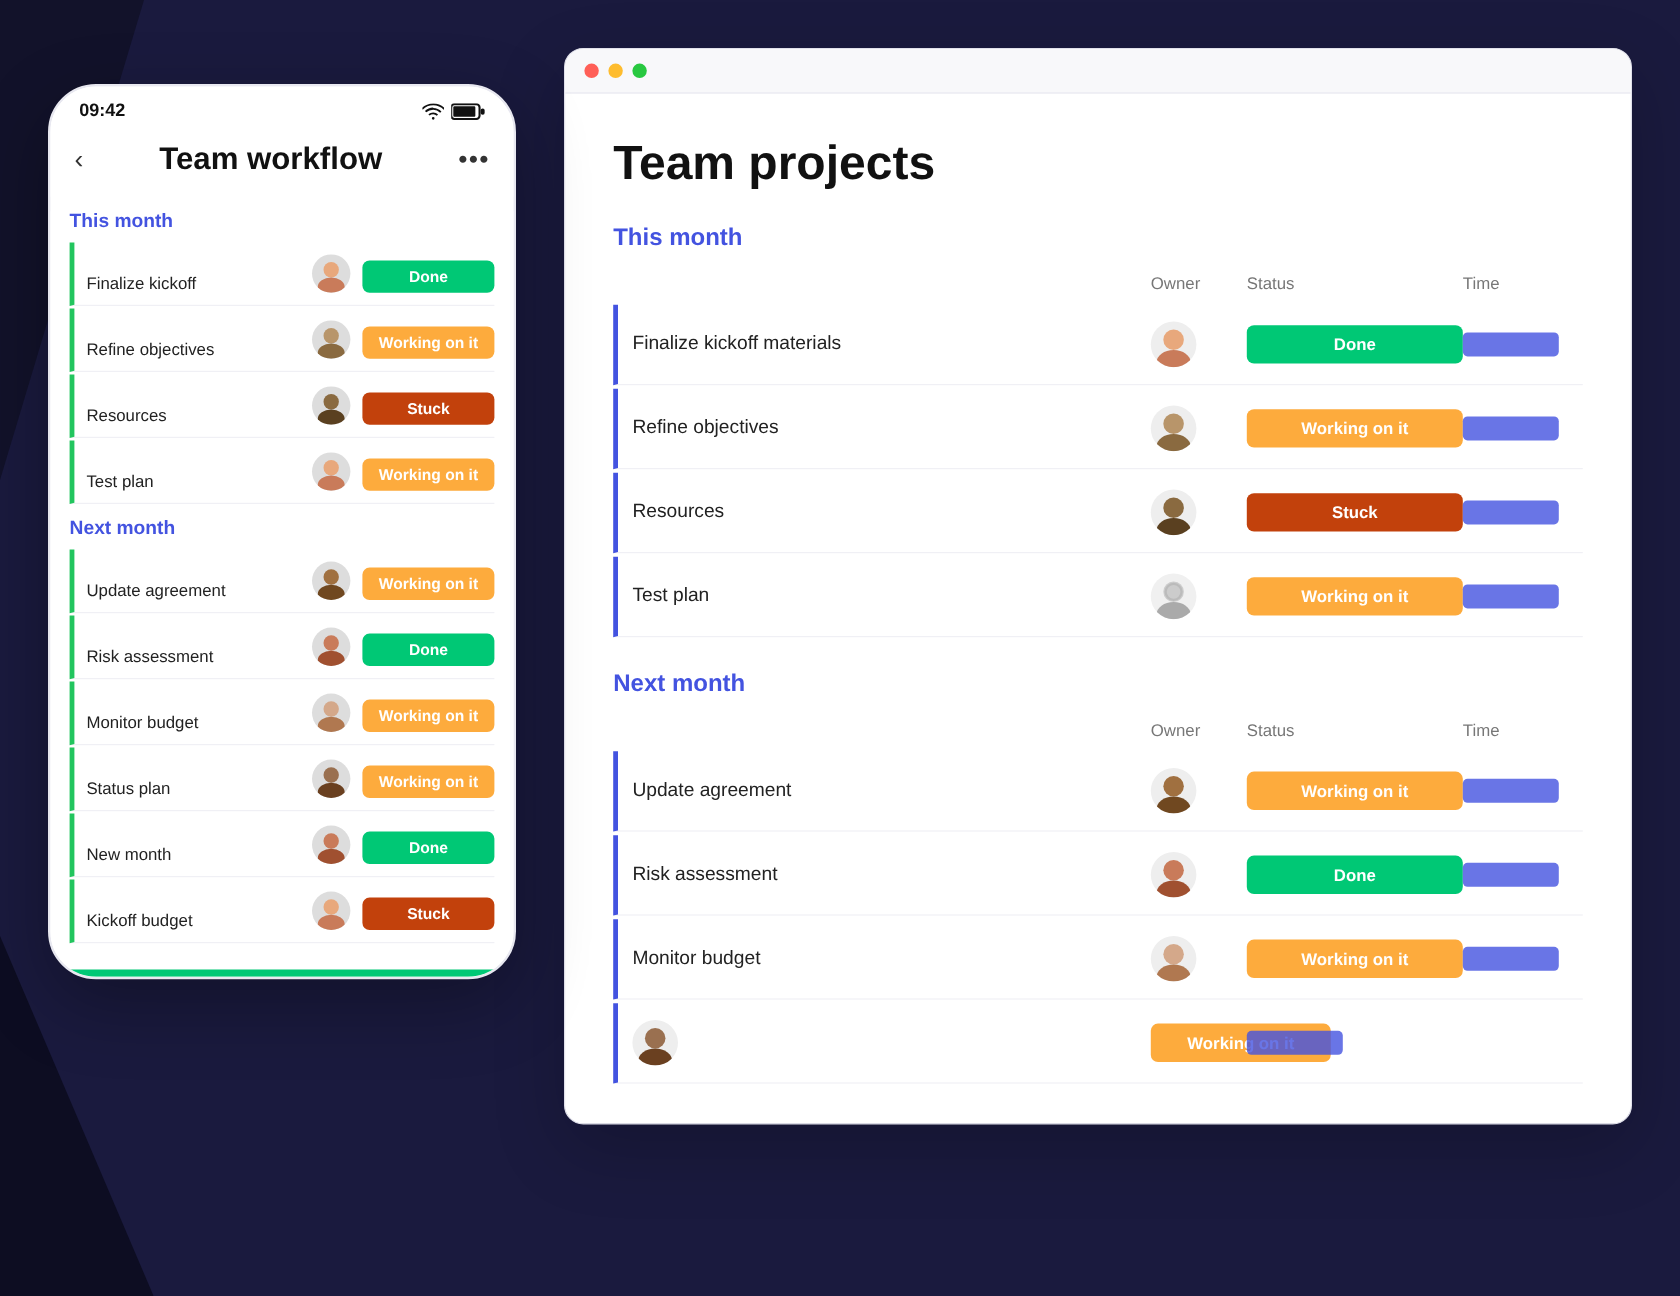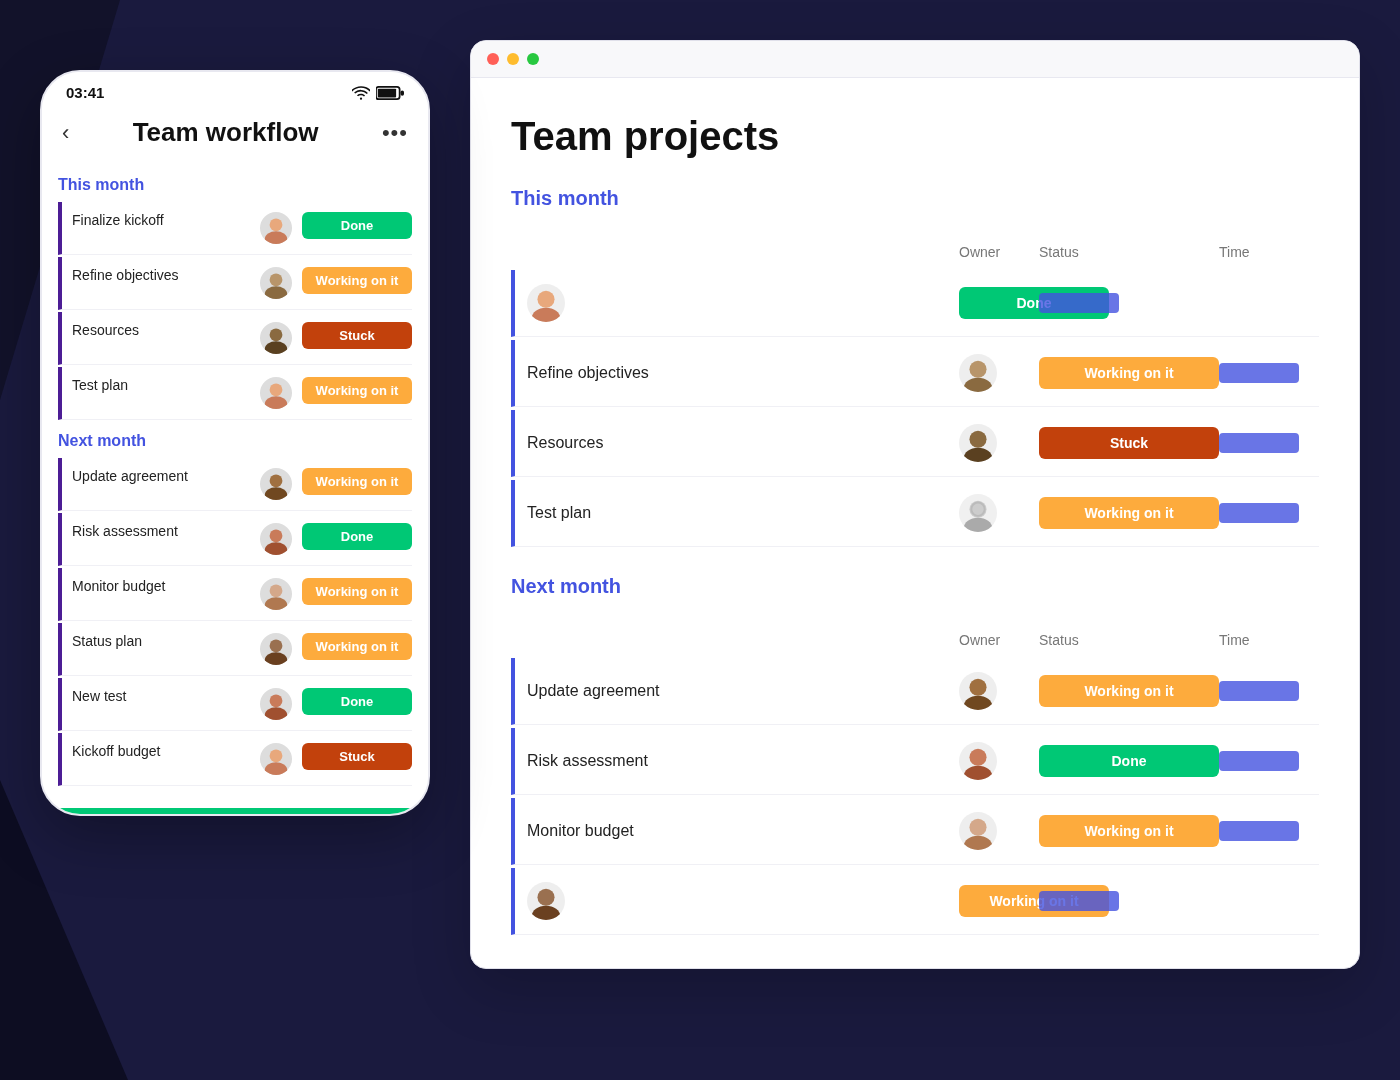--- a/index.html
+++ b/index.html
@@ -103,24 +103,24 @@
 
     .phone-section-title {
       font-size: 16px;
       font-weight: 700;
       color: #4353e0;
       margin: 12px 0 8px;
     }
 
     .phone-task-row {
       display: flex;
-      align-items: flex-start;
+      align-items: flex-end;
       padding: 10px 0;
       border-bottom: 1px solid #f0f0f5;
-      border-left: 4px solid #4c1d95;
+      border-left: 4px solid #22c55e;
       padding-left: 10px;
       background: white;
       margin-bottom: 2px;
     }
     .phone-task-name {
       flex: 1;
       font-size: 14px;
       color: #222;
     }
     .phone-avatar {
@@ -206,21 +206,20 @@
     .desktop-table-header {
       display: grid;
       grid-template-columns: 1fr 80px 180px 100px;
       padding: 6px 0;
       margin-bottom: 4px;
     }
     .desktop-table-header span {
       font-size: 14px;
       color: #777;
       font-weight: 500;
-      margin-top: 16px;
     }
     .desktop-table-header span:first-child {
       color: transparent; 
     }
 
     .desktop-task-row {
       display: grid;
       grid-template-columns: 1fr 80px 180px 100px;
       align-items: center;
       padding: 14px 0 14px 12px;
@@ -273,21 +272,21 @@
 <body>
 
 <div class="bg-triangle"></div>
 <div class="bg-triangle2"></div>
 
 <div class="main-container">
 
   <div class="mobile-phone">
 
     <div class="phone-status-bar">
-      <span class="phone-time">03:41</span>
+      <span class="phone-time">09:42</span>
       <div class="phone-icons">
 
         <svg width="18" height="14" viewBox="0 0 24 18">
           <path d="M12 15a1.5 1.5 0 1 1 0 3 1.5 1.5 0 0 1 0-3zm0-5c2.1 0 4 .85 5.4 2.22l-1.42 1.42A6.5 6.5 0 0 0 12 12a6.5 6.5 0 0 0-3.98 1.36L6.6 11.94A8.49 8.49 0 0 1 12 10zm0-5c3.6 0 6.83 1.5 9.17 3.9l-1.42 1.4A12 12 0 0 0 12 7a12 12 0 0 0-7.75 2.83L2.83 8.42C5.17 5.97 8.42 4.5 12 4.5zM12 0C6.85 0 2.17 2.1-1.12 5.47L.3 6.9A16.5 16.5 0 0 1 12 2c4.58 0 8.73 1.87 11.7 4.89l1.42-1.42A18 18 0 0 0 12 0z" fill="#111"></path>
         </svg>
 
         <svg width="28" height="14" viewBox="0 0 32 16">
           <rect x="0" y="1" width="27" height="14" rx="3" ry="3" fill="none" stroke="#111" stroke-width="2"></rect>
           <rect x="2" y="3" width="21" height="10" rx="1" fill="#111"></rect>
           <rect x="28" y="5" width="4" height="6" rx="2" fill="#111"></rect>
@@ -389,21 +388,21 @@
         <div class="phone-avatar">
           <svg viewBox="0 0 40 40">
               <circle cx="20" cy="16" r="8" fill="#9a7050"></circle>
               <ellipse cx="20" cy="34" rx="14" ry="10" fill="#6a4020"></ellipse>
             </svg>
         </div>
         <span class="phone-status-badge badge-working">Working on it</span>
       </div>
 
       <div class="phone-task-row">
-        <span class="phone-task-name">New test</span>
+        <span class="phone-task-name">New month</span>
         <div class="phone-avatar">
           <svg viewBox="0 0 40 40">
               <circle cx="20" cy="16" r="8" fill="#c97b5a"></circle>
               <ellipse cx="20" cy="34" rx="14" ry="10" fill="#a05030"></ellipse>
             </svg>
         </div>
         <span class="phone-status-badge badge-done">Done</span>
       </div>
 
       <div class="phone-task-row">
@@ -435,20 +434,21 @@
       <div class="desktop-section-title">This month</div>
 
       <div class="desktop-table-header">
         <span></span>
         <span>Owner</span>
         <span>Status</span>
         <span>Time</span>
       </div>
 
       <div class="desktop-task-row">
+        <span class="desktop-task-name">Finalize kickoff materials</span>
         <div class="desktop-avatar">
           <svg viewBox="0 0 40 40">
               <circle cx="20" cy="16" r="9" fill="#e8a87c"></circle>
               <ellipse cx="20" cy="36" rx="15" ry="11" fill="#c97b5a"></ellipse>
             </svg>
         </div>
         <span class="desktop-status-badge badge-done">Done</span>
         <div class="desktop-timeline-bar"></div>
       </div>
 

